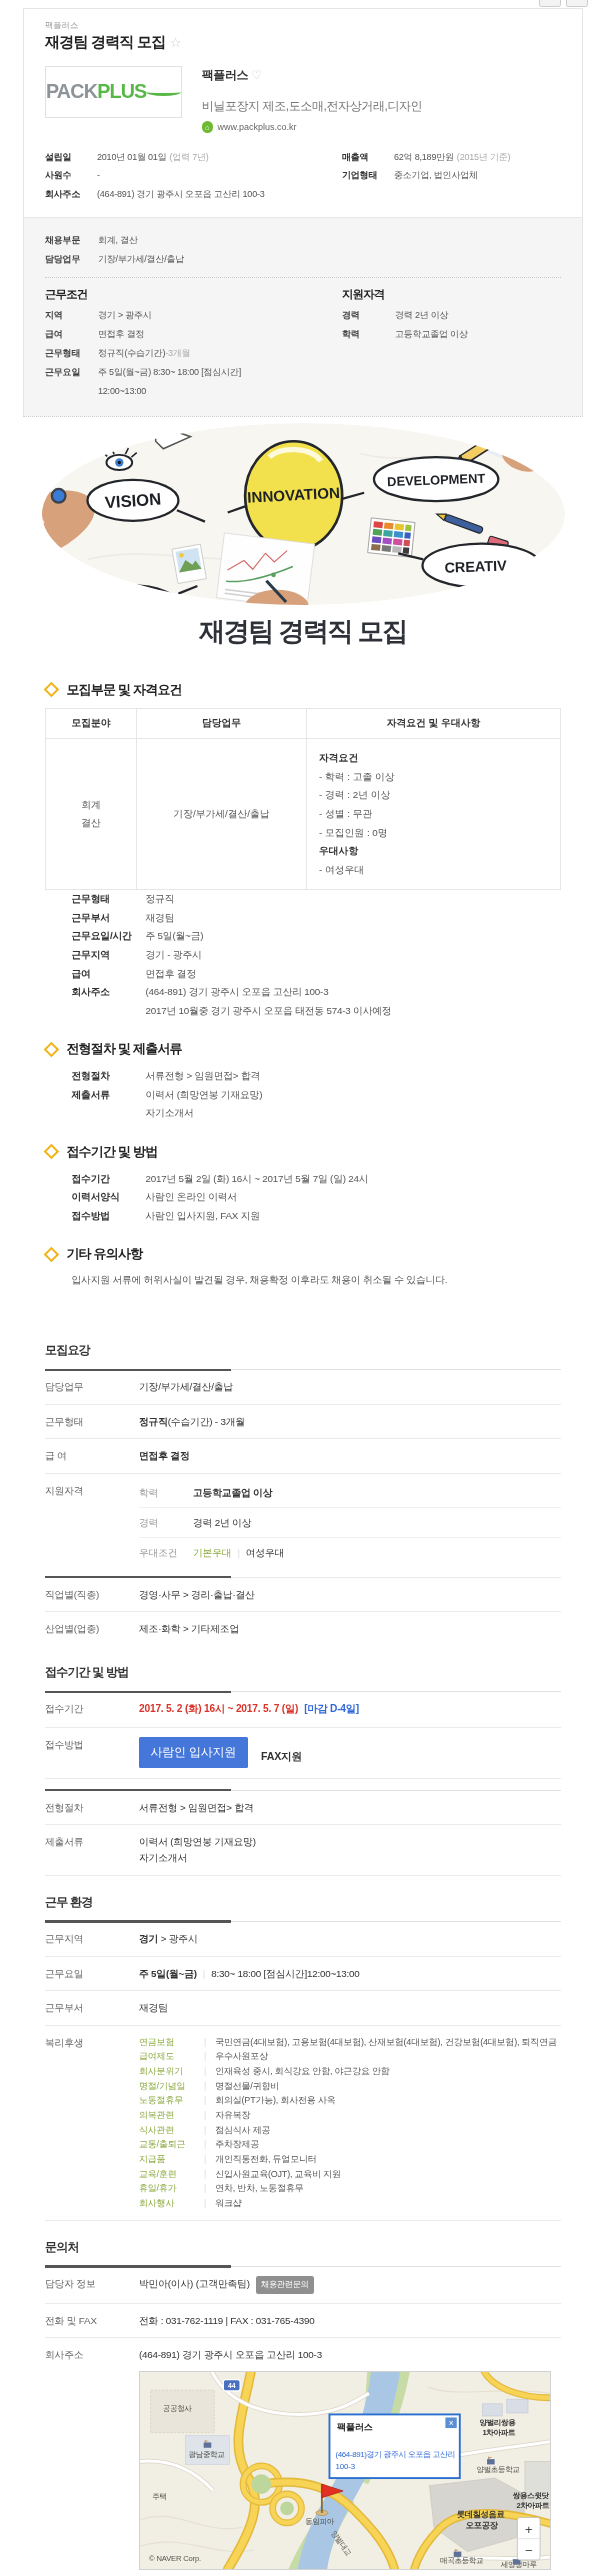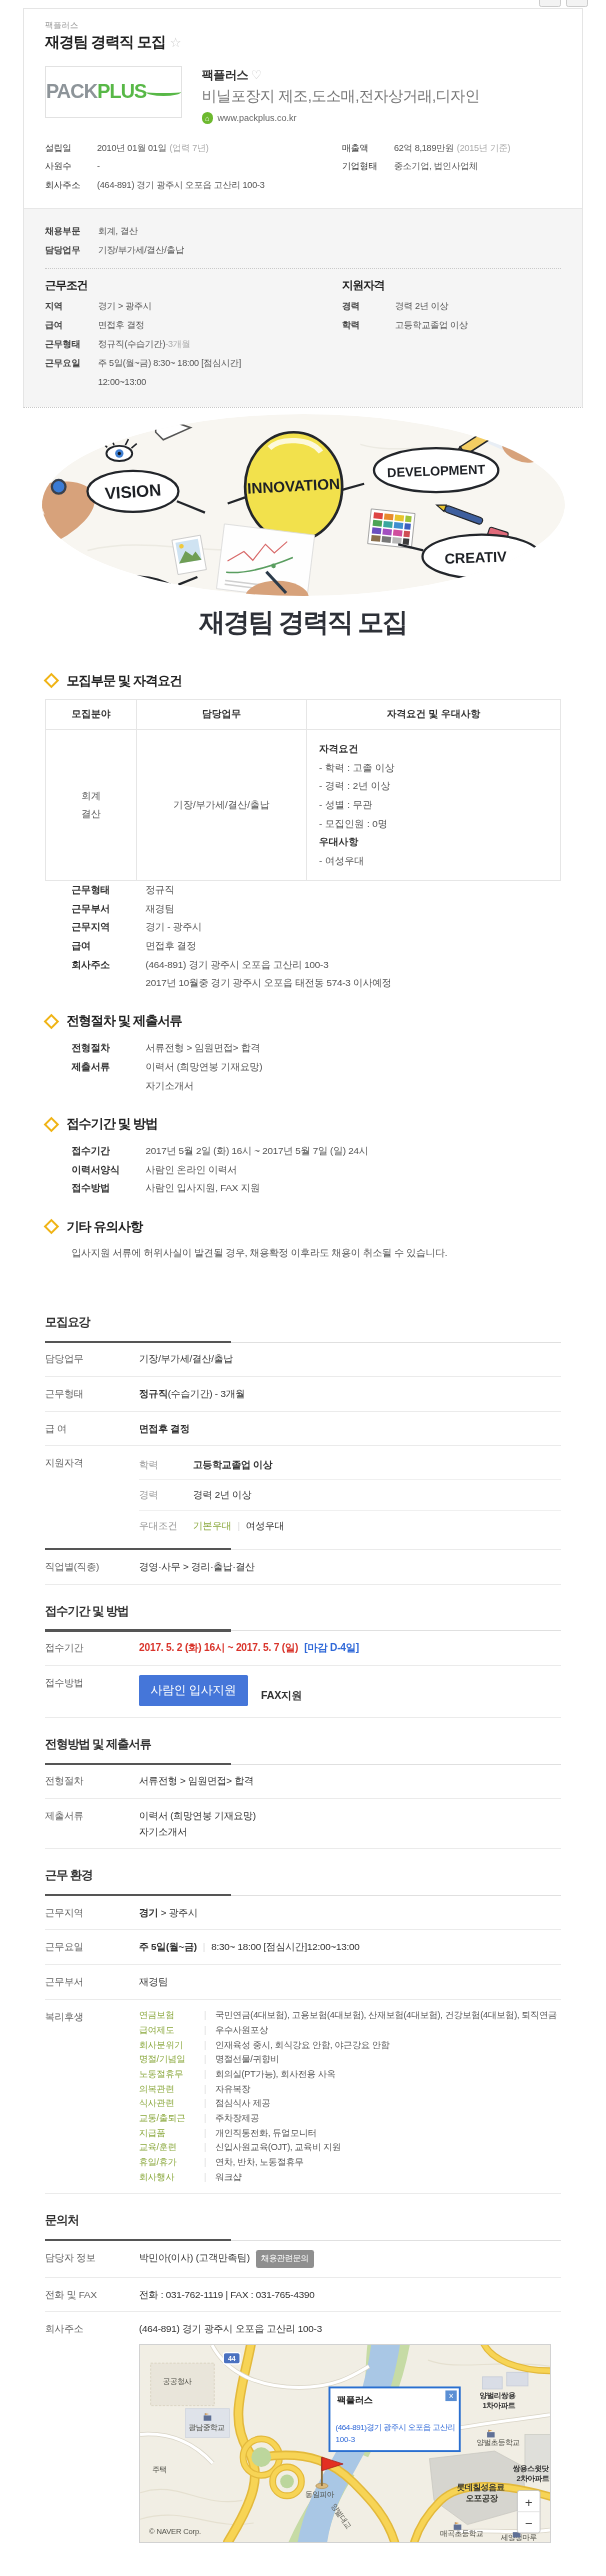--- a/index.html
+++ b/index.html
@@ -15,27 +15,27 @@
   .jobtitle{font-size:15px;font-weight:bold;color:#222;margin-top:2.3px;letter-spacing:-0.8px}
   .star{color:#ccc;font-weight:normal;font-size:13px;margin-left:4.5px;cursor:pointer}
   .corow{display:flex;margin-top:13.6px}
   .logobox{width:135px;height:50px;border:0.8px solid #e2e2e2;display:flex;flex-direction:row;align-items:center;justify-content:center;flex:none}
   .logotext{font-size:19.7px;font-weight:bold;letter-spacing:-0.8px;line-height:1}
   .lp{color:#8d9499}.lg{color:#58b847}
   .swoosh{width:89px;height:6.8px;border-bottom:3px solid #58b847;border-radius:0 0 45px 45px / 0 0 10.6px 10.6px;margin-top:-0.8px}
   .coinfo{margin-left:19.7px;padding-top:0.8px}
   .coname{font-size:12px;font-weight:bold;color:#333;letter-spacing:-0.4px}
   .heart{color:#ccc;font-weight:normal;margin-left:3px}
-  .codesc{font-size:15px;color:#777;margin-top:3px;letter-spacing:-0.4px}
+  .codesc{font-size:12px;color:#777;margin-top:14px;letter-spacing:-0.4px}
   .cosite{display:flex;align-items:center;margin-top:6.8px;font-size:9px;color:#666;cursor:pointer}
   .homeico{width:11.4px;height:11.4px;border-radius:50%;background:#6db92f;color:#fff;font-size:7.6px;display:flex;align-items:center;justify-content:center;margin-right:4.5px;flex:none}
   .cogrid{display:flex;margin-top:15px;font-size:9px}
   .cocol1{width:297px}.cocol2{flex:1}
   .corow2{display:flex;line-height:2.05;letter-spacing:-0.2px}
-  .colabel{font-weight:normal;color:#333;width:52px;flex:none}
+  .colabel{font-weight:bold;color:#333;width:52px;flex:none}
   .coval{color:#555}.conote{color:#aaa;margin-left:3px}
 
   .graypanel{background:#f5f5f5;border-top:0.8px solid #e7e7e7;padding:13.6px 21px 15px;font-size:9px}
   .gp-row{display:flex;line-height:2.1;letter-spacing:-0.2px}
   .gp-label{font-weight:bold;color:#444;width:53px;flex:none}
   .gp-val{color:#555}
   .gp-dots{border-top:0.8px dotted #c9c9c9;margin:8.3px 0 9px}
   .gp-cols{display:flex}
   .gp-c1{width:297px}.gp-c2{flex:1}
   .gp-title{font-size:11.4px;font-weight:bold;color:#222;margin-bottom:3.8px;letter-spacing:-0.8px}
@@ -345,20 +345,24 @@
   <div class="kvs">
     <div class="kv">
         <span class="k">근무형태</span>
         <span class="v">정규직</span>
       </div>
     <div class="kv">
         <span class="k">근무부서</span>
         <span class="v">재경팀</span>
       </div>
     <div class="kv">
+        <span class="k">근무요일/시간</span>
+        <span class="v">주 5일(월~금)</span>
+      </div>
+    <div class="kv">
         <span class="k">근무지역</span>
         <span class="v">경기 - 광주시</span>
       </div>
     <div class="kv">
         <span class="k">급여</span>
         <span class="v">면접후 결정</span>
       </div>
     <div class="kv">
         <span class="k">회사주소</span>
         <span class="v"><span>(464-891) 경기 광주시 오포읍 고산리 100-3</span><br><span>2017년 10월중 경기 광주시 오포읍 태전동 574-3 이사예정</span></span>
@@ -437,36 +441,39 @@
       <span class="subrow">
           <span class="sl">우대조건</span>
           <span><span class="green">기본우대</span><span class="sep">|</span><span>여성우대</span></span>
         </span>
     </span>
   </div>
   <div class="trow">
       <span class="lb">직업별(직종)</span>
       <span>경영·사무 &gt; 경리·출납·결산</span>
     </div>
+  <div class="trow noline">
+      <span class="lb">산업별(업종)</span>
+      <span>제조·화학 &gt; 기타제조업</span>
+    </div>
 
   <div class="h2">접수기간 및 방법</div>
   <div class="hr2">
       <span class="lite"></span>
       <span class="dark"></span>
     </div>
   <div class="trow">
       <span class="lb">접수기간</span>
       <span><span class="red">2017. 5. 2 (화) 16시 ~ 2017. 5. 7 (일)</span><span class="bluetxt">[마감 D-4일]</span></span>
     </div>
   <div class="trow btnrow">
       <span class="lb">접수방법</span>
       <span><span class="applybtn">사람인 입사지원</span><span class="faxlabel">FAX지원</span></span>
     </div>
 
-  <div class="h2">전형방법 및 제출서류</div>
   <div class="hr2">
       <span class="lite"></span>
       <span class="dark"></span>
     </div>
   <div class="trow">
       <span class="lb">전형절차</span>
       <span>서류전형 &gt; 임원면접&gt; 합격</span>
     </div>
   <div class="trow">
       <span class="lb">제출서류</span>

